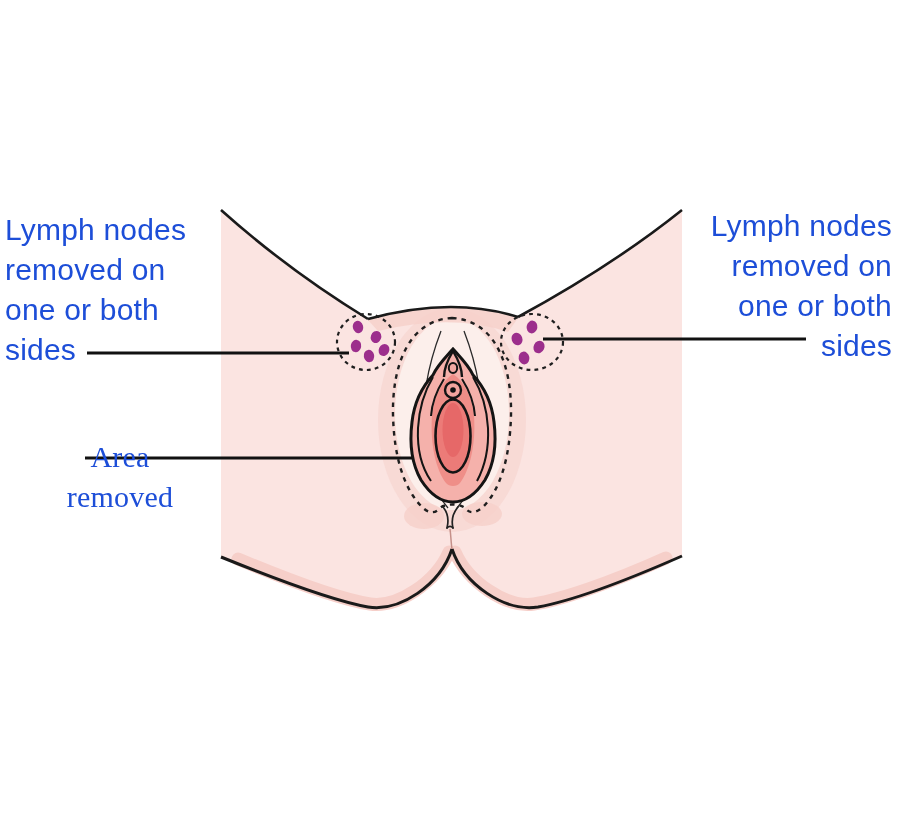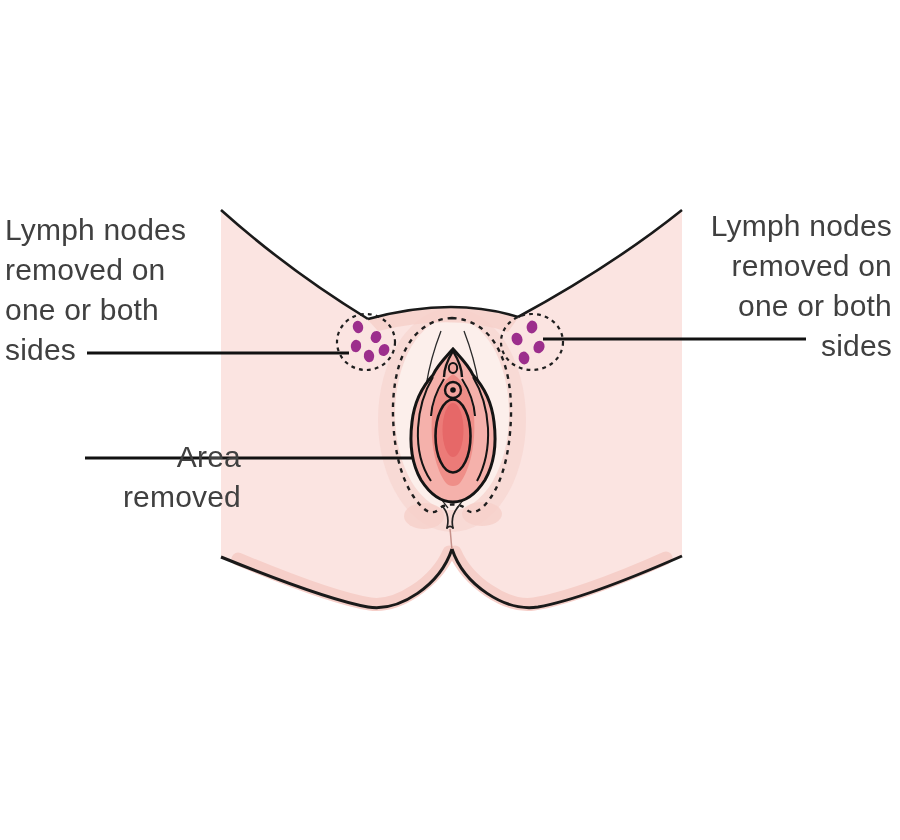--- a/index.html
+++ b/index.html
@@ -8,27 +8,27 @@
     width:900px; height:840px;
     background:#ffffff;
     overflow:hidden;
     font-family:"Liberation Sans", sans-serif;
   }
   .stage svg { position:absolute; left:0; top:0; }
   .label {
     position:absolute;
     font-size:30px;
     line-height:40px;
-    color:#404040;
+    color:#1d4ed8;
     white-space:pre-line;
     letter-spacing:0.2px;
   }
   .label-lymph-left  { left:5px;  top:210px; width:230px; text-align:left; }
   .label-lymph-right { right:8px; top:206px; width:230px; text-align:right; }
-  .label-area        { left:11px;  top:437px; width:230px; text-align:right; }
+  .label-area        { left:5px;  top:437px; width:230px; text-align:center;font-family:Liberation Serif, serif; }
 </style>
 </head>
 <body>
 
 <div class="stage">
 
   <svg width="900" height="840" viewBox="0 0 900 840">
 
     <path d="M221,210 Q288,270 368,319 Q452,296 518,317 Q612,266 682,210
          L682,556

